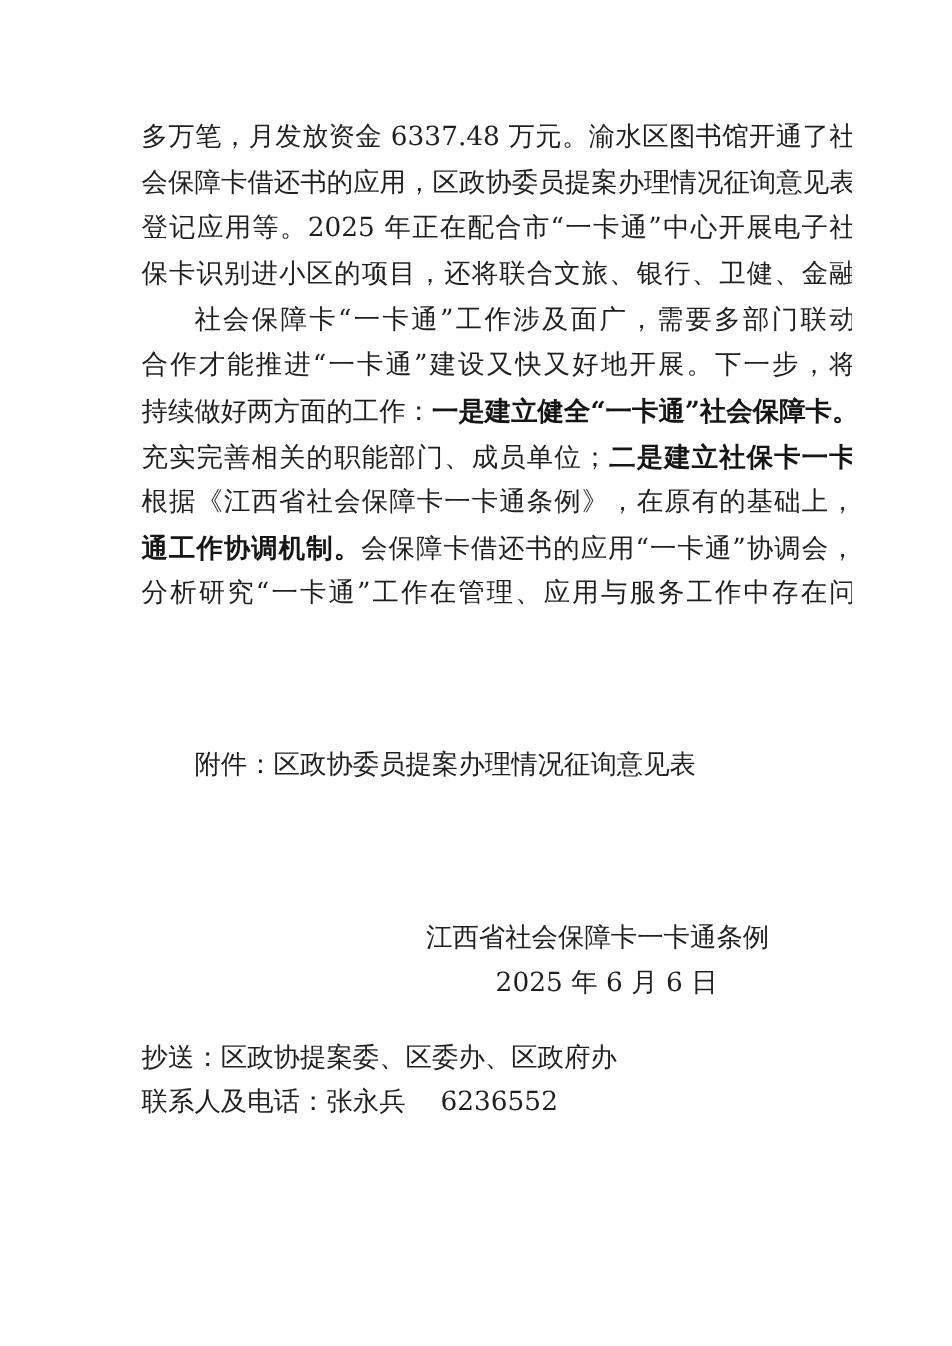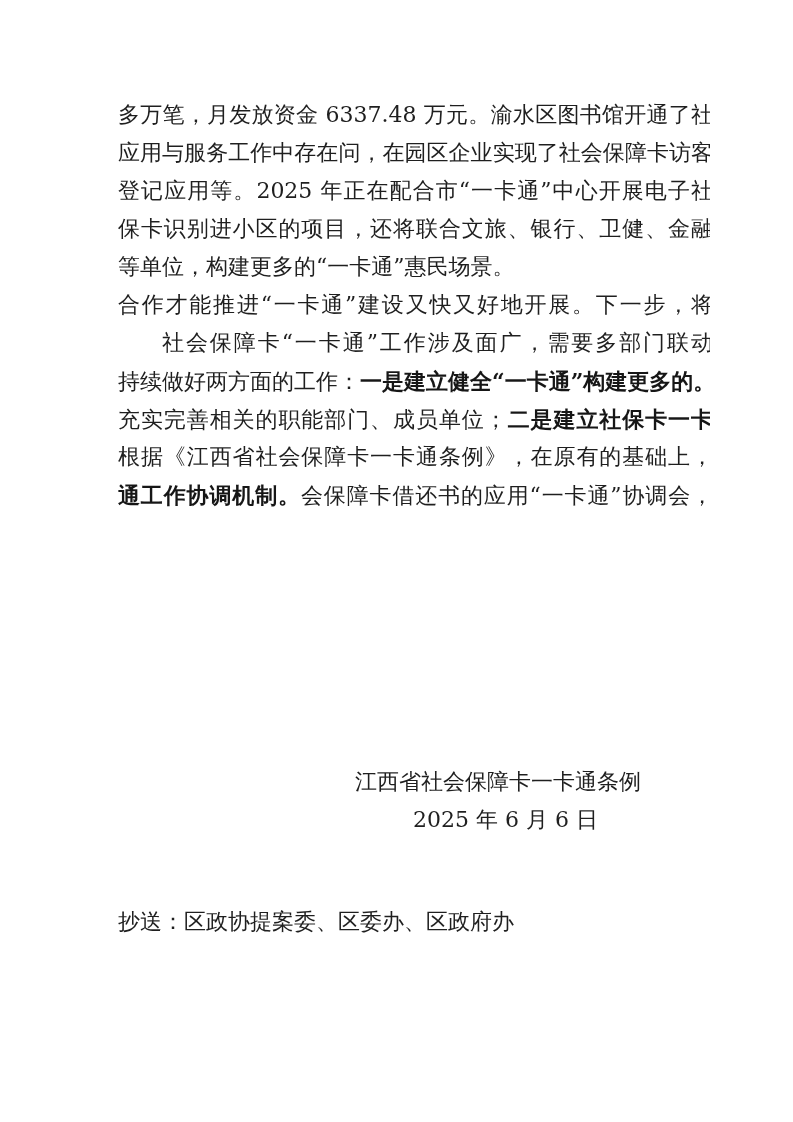--- a/index.html
+++ b/index.html
@@ -55,47 +55,49 @@
     position: absolute;
     left: 413px;
     top: 801px;
     font-size: 22px;
     line-height: 38px;
     white-space: nowrap;
   }
   .footer-block {
     position: absolute;
     left: 118px;
-    top: 903px;
+    top: 863px;
     font-size: 22px;
     line-height: 37px;
   }
   .footer-line { white-space: nowrap; }
 </style>
 </head>
 <body>
 
 <div class="page">
 
   <div class="body-text">
       <div class="line fill"><span class="seg">多万笔，月发放资金 6337.48 万元。渝水区图书馆开通了社</span></div>
-      <div class="line fill"><span class="seg">应用与服务工作中存在问，在园区企业实现了社会保障卡访客</span></div>
+      <div class="line fill"><span class="seg">会保障卡借还书的应用，区政协委员提案办理情况征询意见表</span></div>
       <div class="line fill"><span class="seg">登记应用等。2025 年正在配合市“一卡通”中心开展电子社</span></div>
       <div class="line fill"><span class="seg">保卡识别进小区的项目，还将联合文旅、银行、卫健、金融</span></div>
-      <div class="line"><span class="seg">等单位，构建更多的“一卡通”惠民场景。</span></div>
+      <div class="line fill" style="text-indent: 44px;"><span class="seg">社会保障卡“一卡通”工作涉及面广，需要多部门联动</span></div>
       <div class="line fill"><span class="seg">合作才能推进“一卡通”建设又快又好地开展。下一步，将</span></div>
-      <div class="line fill" style="text-indent: 44px;"><span class="seg">社会保障卡“一卡通”工作涉及面广，需要多部门联动</span></div>
-      <div class="line fill"><span class="seg">持续做好两方面的工作：</span><span class="seg bold">一是建立健全“一卡通”构建更多的。</span></div>
+      <div class="line fill"><span class="seg">持续做好两方面的工作：</span><span class="seg bold">一是建立健全“一卡通”社会保障卡。</span></div>
       <div class="line fill"><span class="seg">充实完善相关的职能部门、成员单位；</span><span class="seg bold">二是建立社保卡一卡</span></div>
       <div class="line fill"><span class="seg">根据《江西省社会保障卡一卡通条例》，在原有的基础上，</span></div>
       <div class="line fill"><span class="seg bold">通工作协调机制。</span><span class="seg">会保障卡借还书的应用“一卡通”协调会，</span></div>
+      <div class="line fill"><span class="seg">分析研究“一卡通”工作在管理、应用与服务工作中存在问</span></div>
     </div>
 
+  <div class="attachment">附件：区政协委员提案办理情况征询意见表</div>
 
   <div class="sig-issuer">江西省社会保障卡一卡通条例</div>
 
   <div class="sig-date">2025 年 6 月 6 日</div>
 
   <div class="footer-block">
     <div class="footer-line">抄送：区政协提案委、区委办、区政府办</div>
+    <div class="footer-line">联系人及电话：张永兵　 6236552</div>
   </div>
 
 </div>
 
 </body></html>

